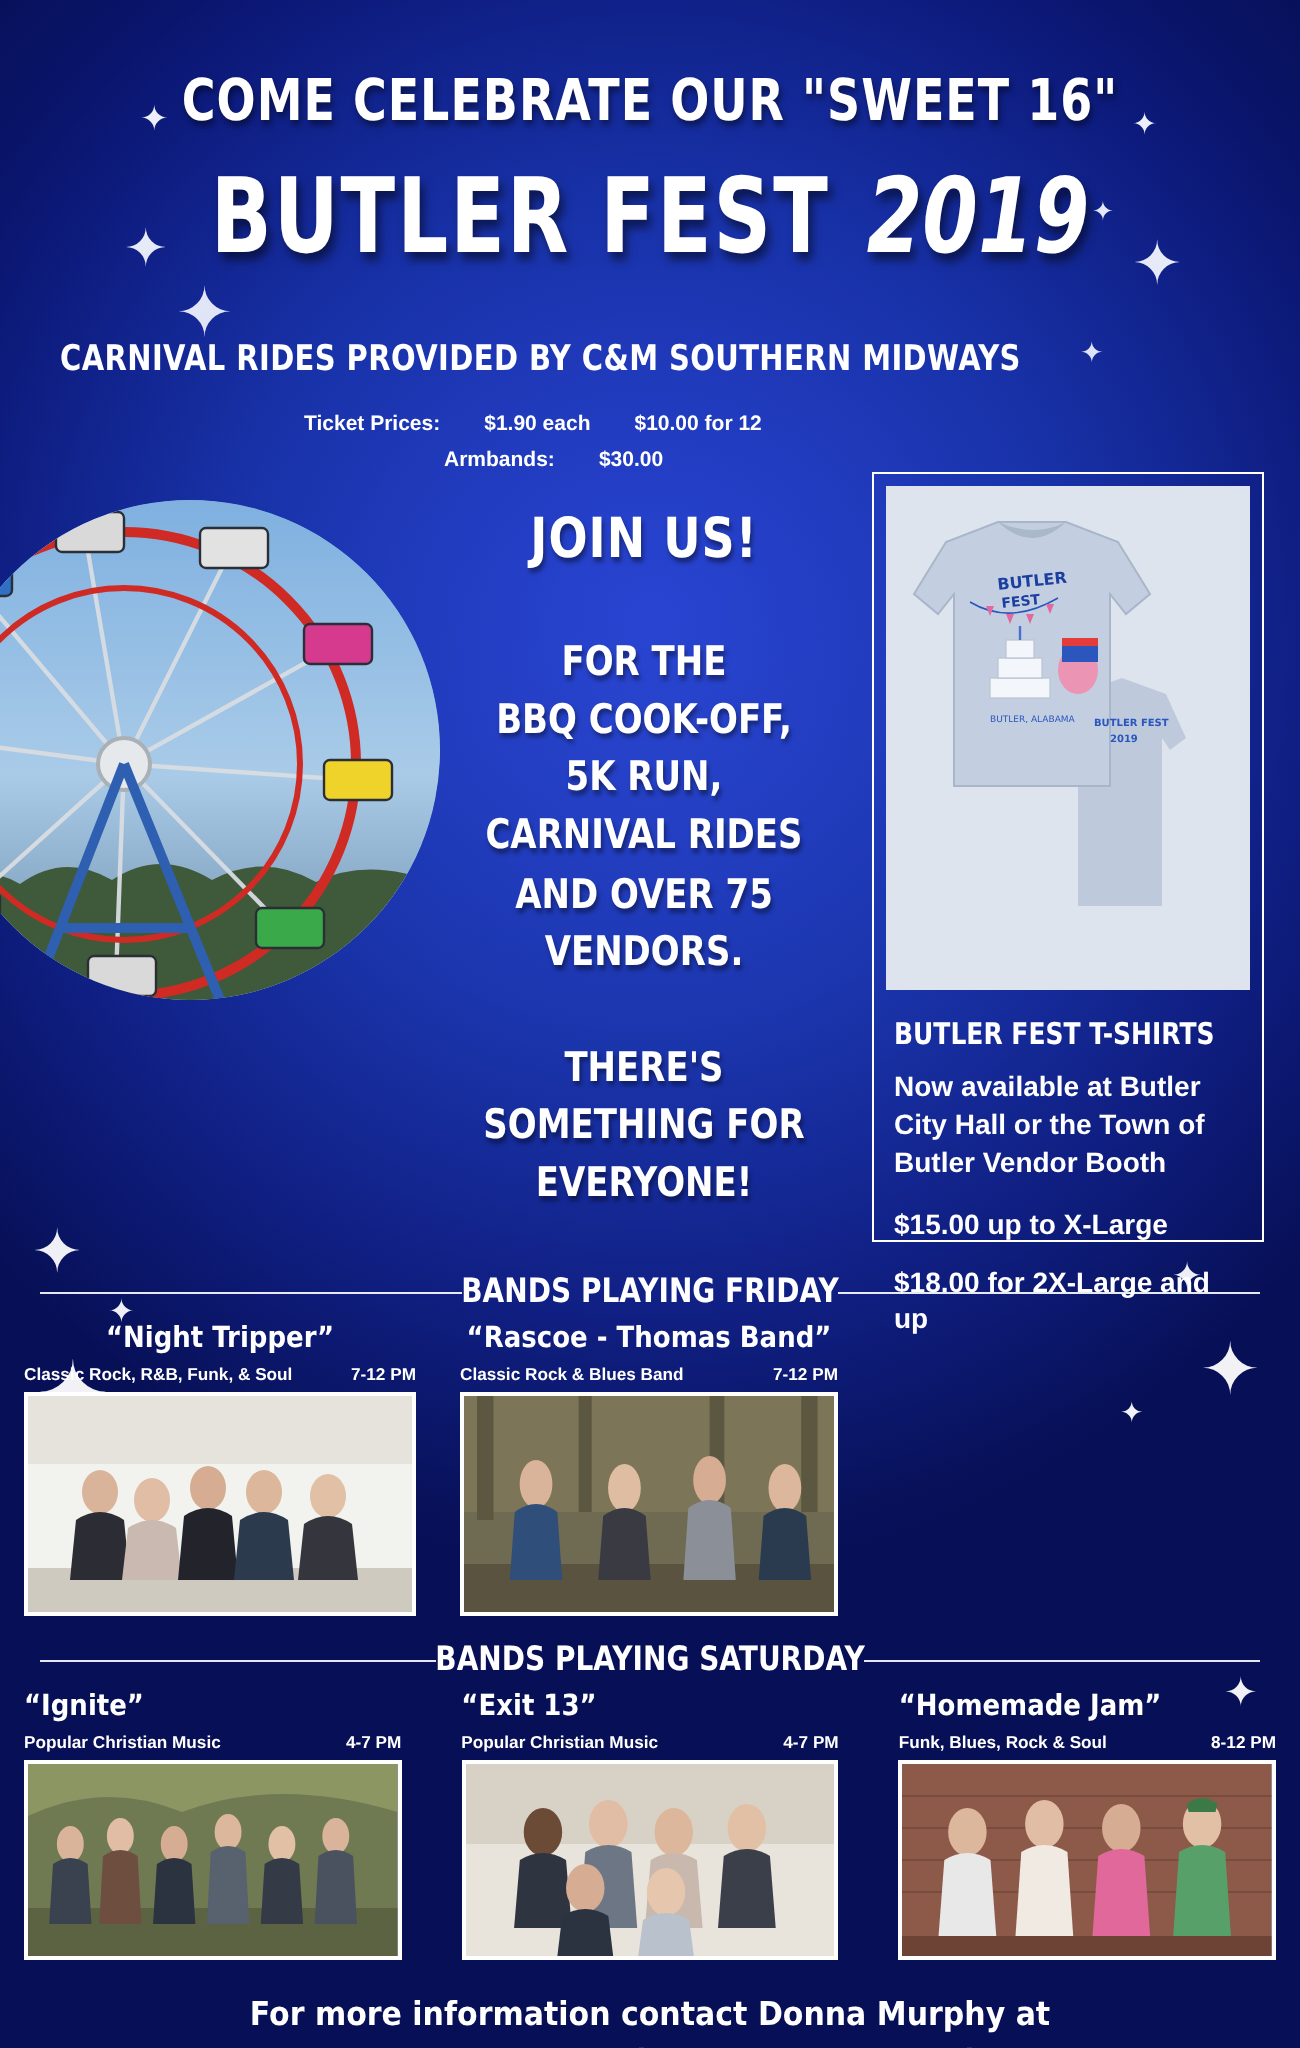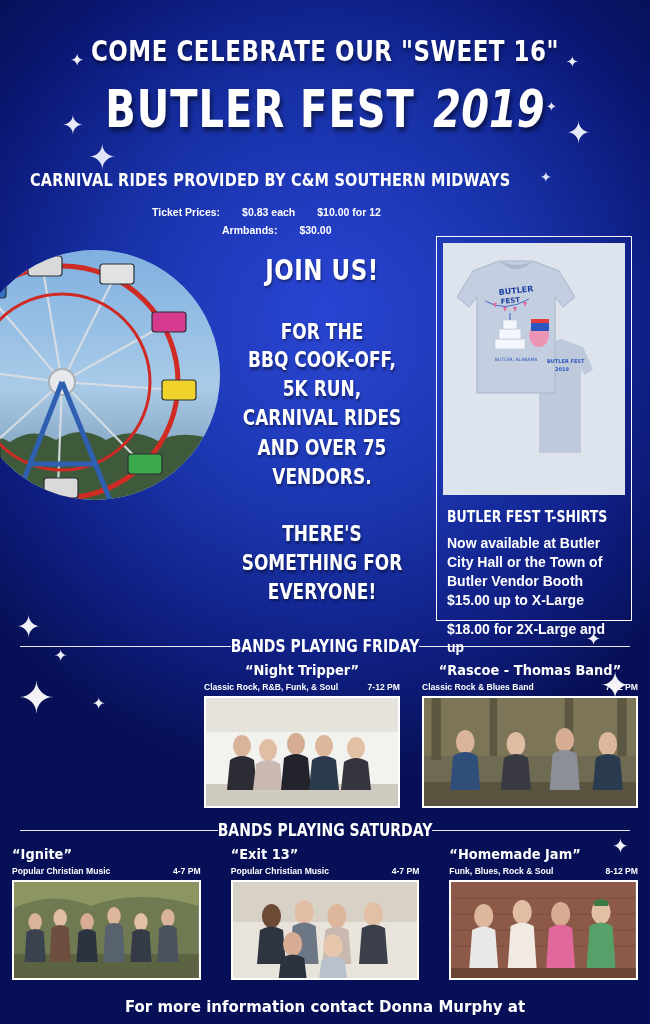--- a/index.html
+++ b/index.html
@@ -160,37 +160,37 @@
     margin: 14px 0 0 4px;
     white-space: nowrap;
   }
   .tee-text {
     color: #ffffff;
     font-size: 14px;
     font-weight: 700;
     line-height: 1.35;
     margin: 10px 0 0 4px;
   }
-  .tee-price { margin-top: 0; }
+  .tee-price { margin-top: 12px; }
 
   
   .sec-head { display: flex; align-items: center; margin: 14px 8px 0 8px; }
   .sec-head .rule { flex: 1; height: 1px; background: #ffffff; opacity: .9; }
   .sec-head .txt {
     color: #ffffff;
     font-family: "DejaVu Sans", sans-serif;
     font-weight: 700;
     font-size: 14px;
     transform: scaleY(1.2);
     white-space: nowrap;
   }
 
-  .bands2 { display: flex; gap: 22px; justify-content: flex-end; margin-top: 8px; }
+  .bands2 { display: flex; gap: 22px; justify-content: flex-start; margin-top: 8px; }
   .band { width: 196px; }
-  .band.w-wide { width: 216px; }
+  .band.w-wide { width: 189px; }
   .band-name {
     color: #ffffff;
     font-family: "DejaVu Sans", sans-serif;
     font-weight: 700;
     font-size: 13px;
     transform: scaleY(1.12);
     text-align: center;
   }
   .band-meta {
     display: flex;
@@ -256,21 +256,21 @@
     <div class="hl2">
       <span class="t1">BUTLER FEST</span>
       <span class="t2">2019</span>
     </div>
 
     <div class="carnival-line">CARNIVAL RIDES PROVIDED BY C&amp;M SOUTHERN MIDWAYS</div>
 
     <div class="ticket-block">
       <div class="ticket-row">
         <span>Ticket Prices:</span>
-        <span>$0.83 each</span>
+        <span>$1.90 each</span>
         <span>$10.00 for 12</span>
       </div>
       <div class="ticket-row second">
         <span>Armbands:</span>
         <span>$30.00</span>
       </div>
     </div>
 
     <div class="mid">
 

